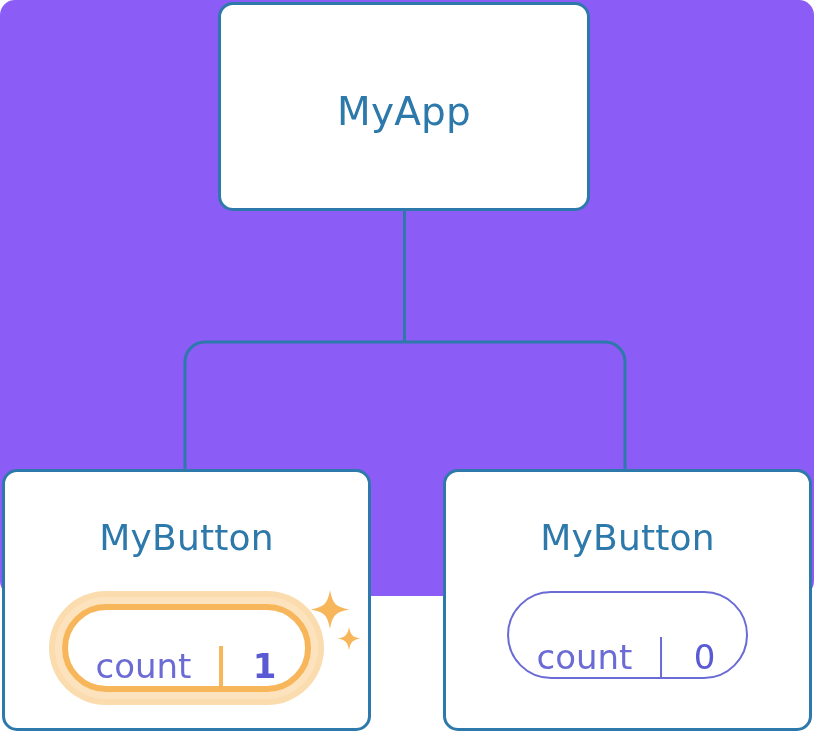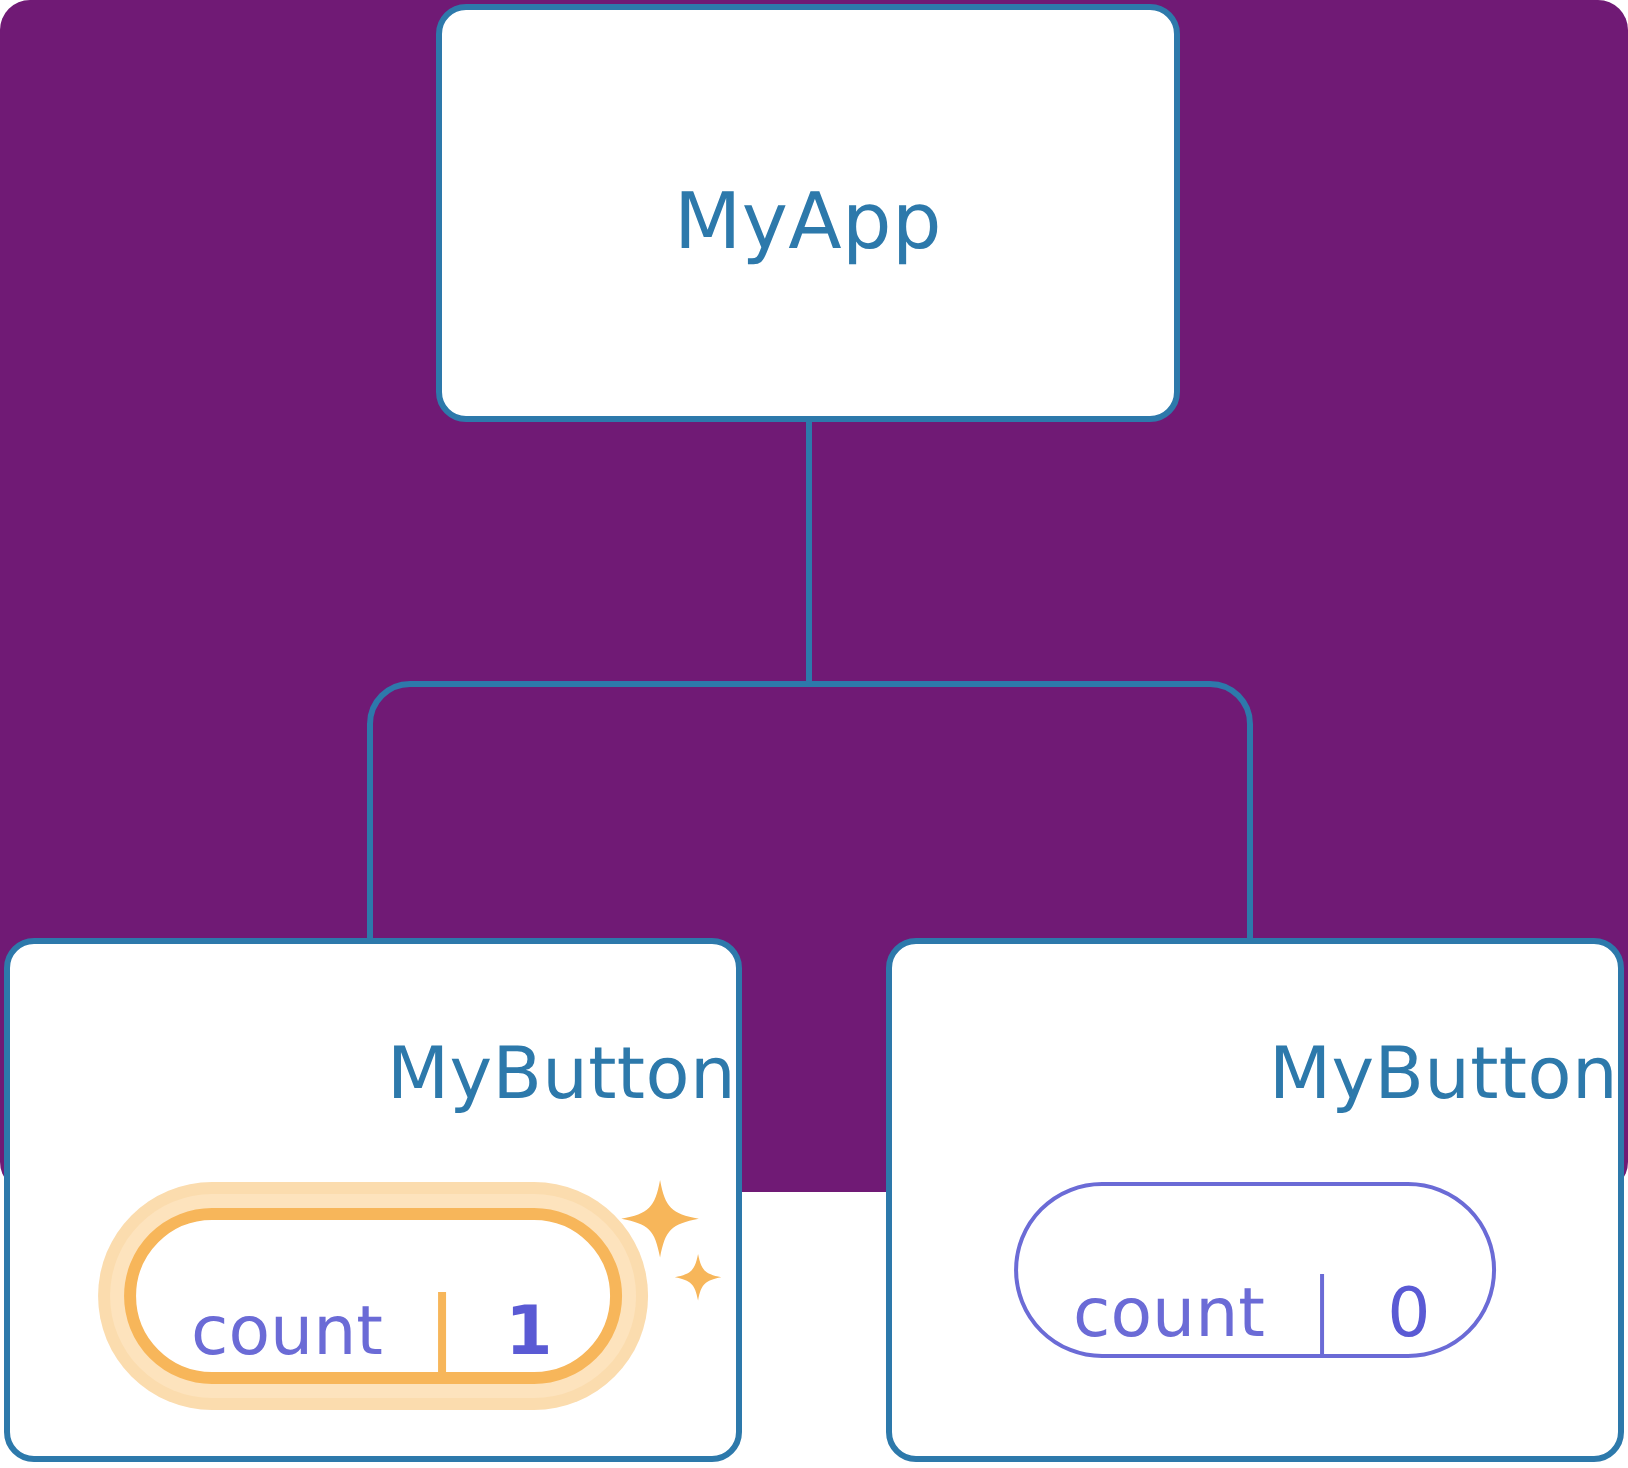--- a/index.html
+++ b/index.html
@@ -9,21 +9,21 @@
   body {
     width: 814px;
     height: 734px;
     overflow: hidden;
     font-family: "DejaVu Sans", "Liberation Sans", sans-serif;
   }
   #stage {
     position: relative;
     width: 814px;
     height: 596px;
-    background: #701a75;
+    background: #8b5cf6;
     border-radius: 15px;
   }
   
   #connectors {
     position: absolute;
     left: 0;
     top: 0;
     width: 814px;
     height: 734px;
   }
@@ -65,21 +65,20 @@
   }
   #card-child-1 {
     left: 443px;
     top: 469px;
     width: 369px;
     height: 262px;
   }
   .child-card .node-title {
     top: 516px;
     font-size: 36px;
-    text-align: right;
   }
   #card-child-0 .node-title { top: 45px; }
   #card-child-1 .node-title { top: 45px; }
 
   
   .pill-wrap {
     position: absolute;
     left: 50%;
     top: 119px;
     transform: translateX(-50%);

